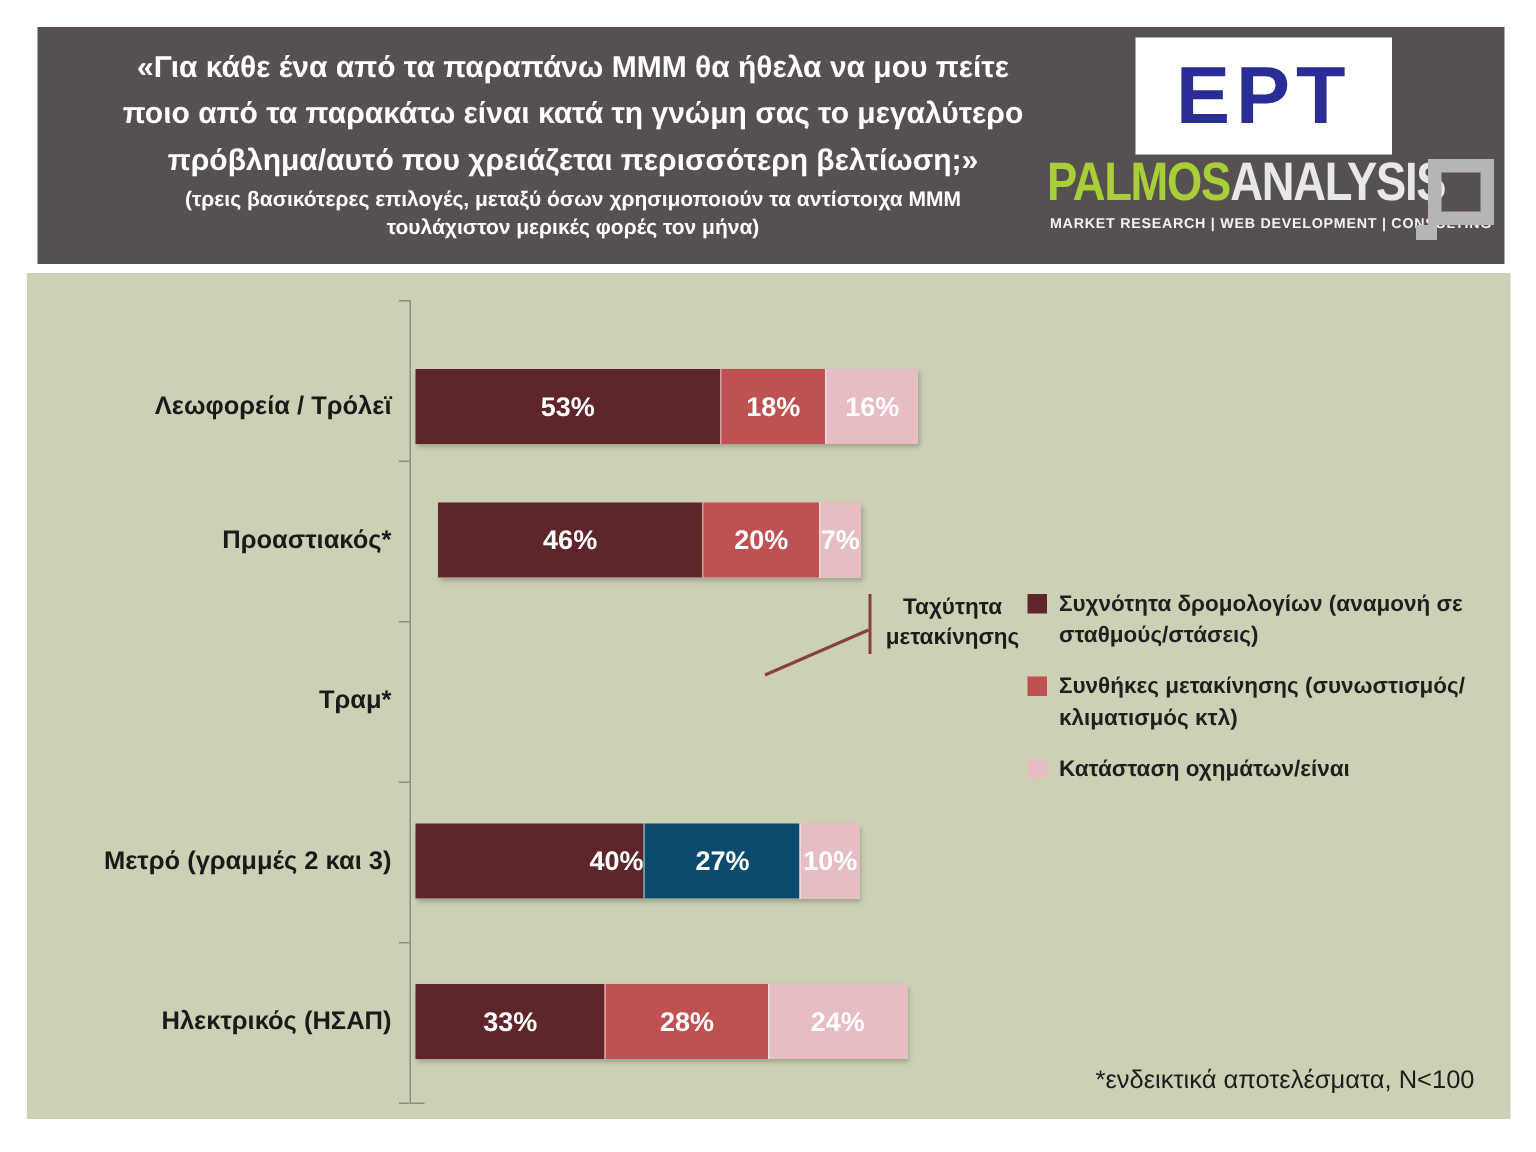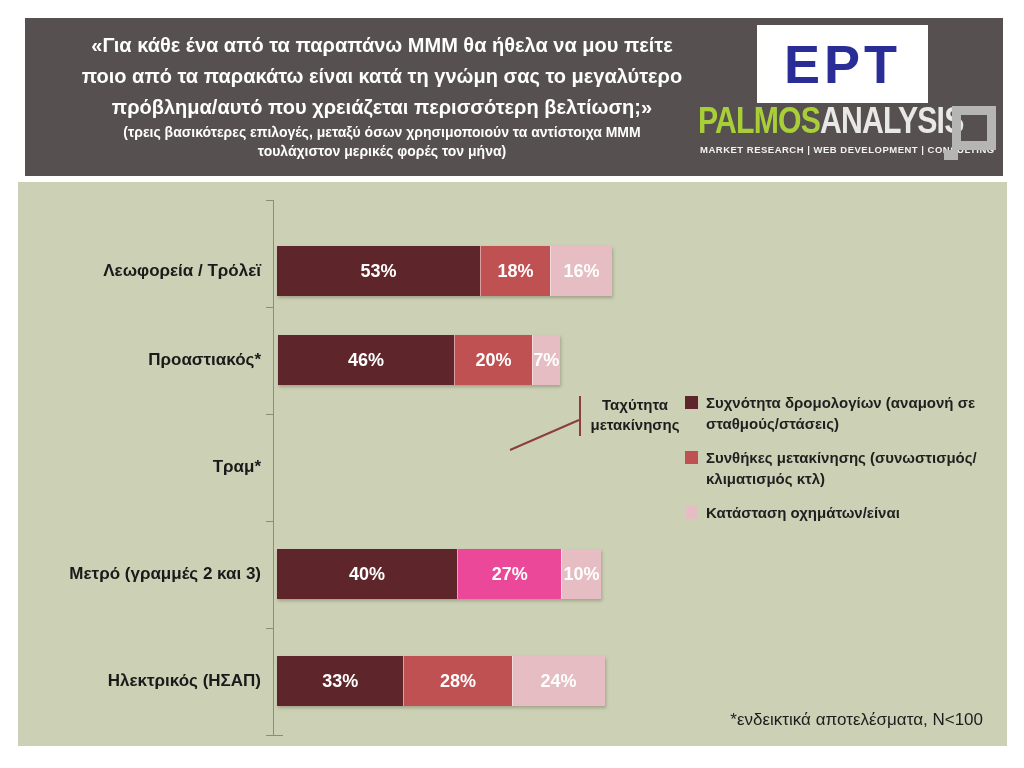--- a/index.html
+++ b/index.html
@@ -103,42 +103,42 @@
           <div class="bar-segment" style="width: 68.94px; background: rgb(192, 81, 82);">
             <span class="bar-value">18%</span>
           </div>
           <div class="bar-segment" style="width: 61.28px; background: rgb(229, 189, 194);">
             <span class="bar-value">16%</span>
           </div>
         </div>
       </div>
       <div class="bar-row" style="top: 153px;">
         <div class="category-label">Προαστιακός*</div>
-        <div class="bar-stack" style="left: 260px; align-items: flex-end;">
+        <div class="bar-stack" style="left: 274px; align-items: flex-end;">
           <div class="bar-segment" style="width: 176.18px; background: rgb(94, 38, 42);">
             <span class="bar-value">46%</span>
           </div>
           <div class="bar-segment" style="width: 76.6px; background: rgb(192, 81, 82);">
             <span class="bar-value">20%</span>
           </div>
           <div class="bar-segment" style="width: 26.81px; background: rgb(229, 189, 194);">
             <span class="bar-value">7%</span>
           </div>
         </div>
       </div>
       <div class="bar-row" style="top: 260px;">
         <div class="category-label">Τραμ*</div>
       </div>
       <div class="bar-row" style="top: 367px;">
         <div class="category-label">Μετρό (γραμμές 2 και 3)</div>
         <div class="bar-stack" style="left: 259px;">
-          <div class="bar-segment" style="width: 180px; background: rgb(94, 38, 42);">
+          <div class="bar-segment" style="width: 152px; background: rgb(94, 38, 42); justify-content: flex-end;">
             <span class="bar-value">40%</span>
           </div>
-          <div class="bar-segment" style="width: 103.41px; background: #ec4899;">
+          <div class="bar-segment" style="width: 103.41px; background: #0c4a6e;">
             <span class="bar-value">27%</span>
           </div>
           <div class="bar-segment" style="width: 38.3px; background: rgb(229, 189, 194);">
             <span class="bar-value">10%</span>
           </div>
         </div>
       </div>
       <div class="bar-row" style="top: 474px;">
         <div class="category-label">Ηλεκτρικός (ΗΣΑΠ)</div>
         <div class="bar-stack" style="left: 259px;">

